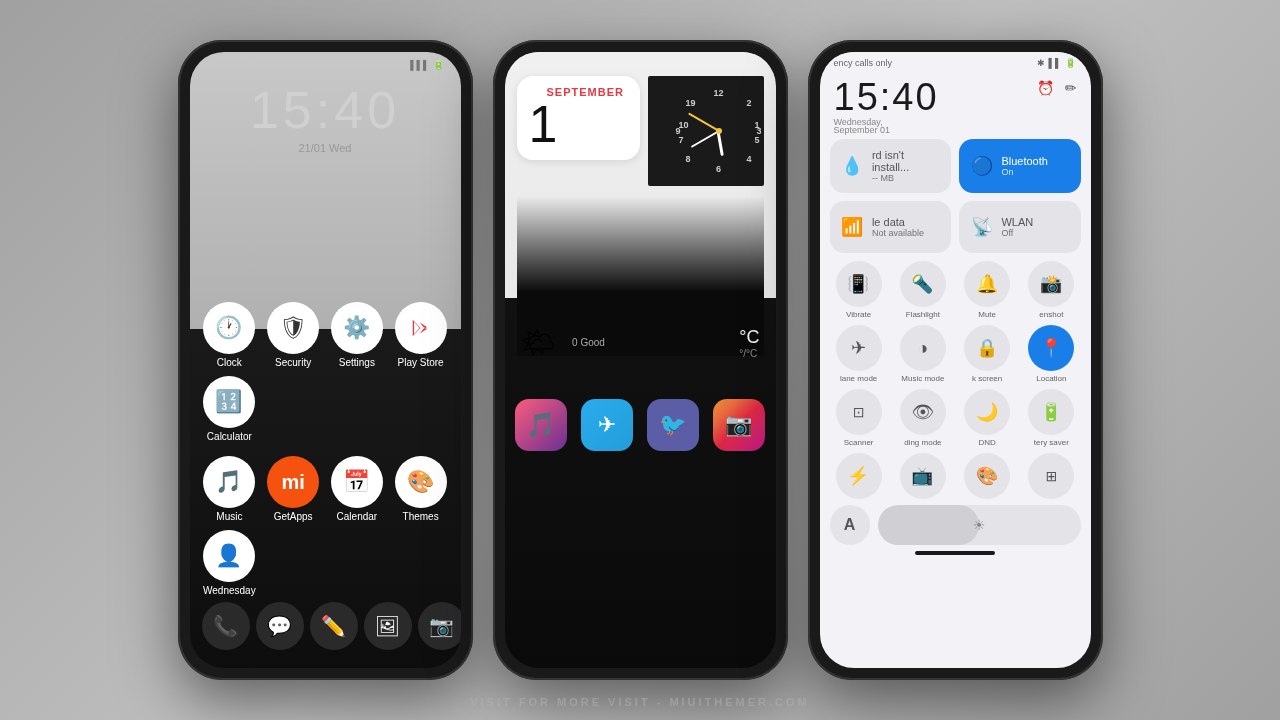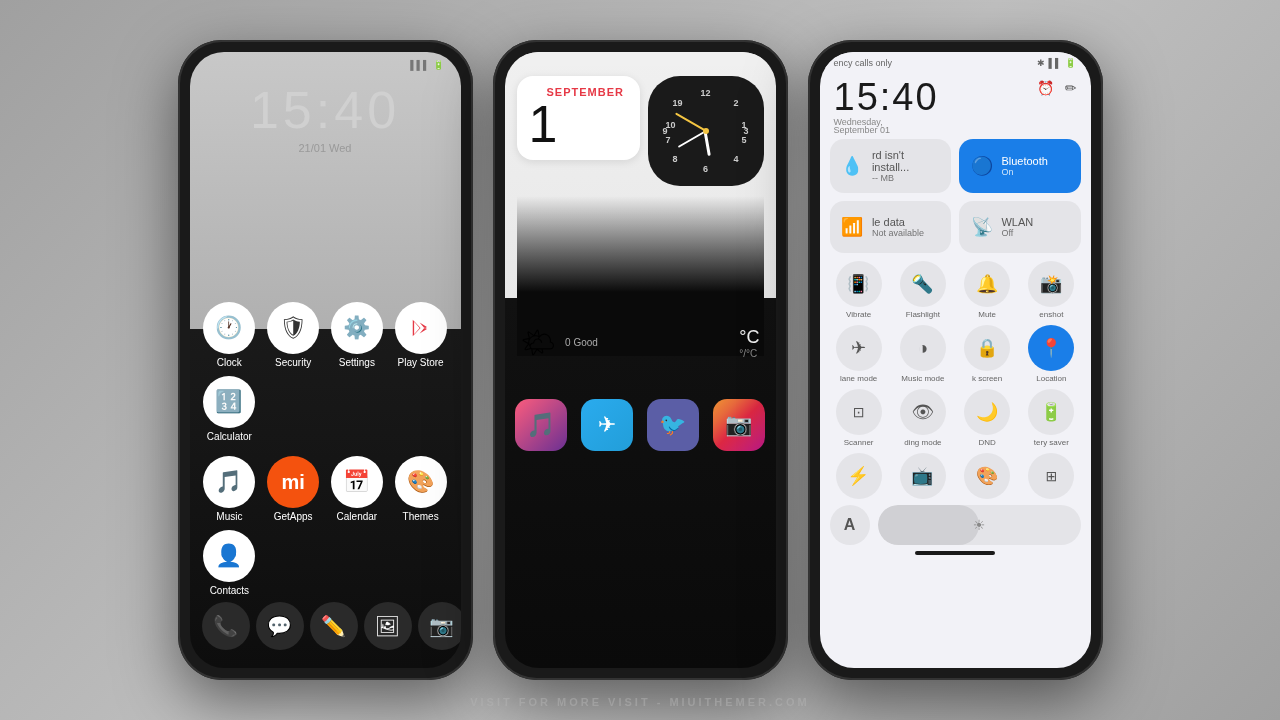--- a/index.html
+++ b/index.html
@@ -153,24 +153,24 @@
     .cal-day {
       font-size: 52px;
       font-weight: 300;
       color: #111;
       line-height: 1;
     }
     .clock-widget {
       width: 116px;
       height: 110px;
       background: #1a1a1a;
-      border-radius: 32px;
-      display: flex;
-      align-items: center;
-      justify-content: center;
+      border-radius: 2px;
+      display: flex;
+      align-items: center;
+      justify-content: flex-end;
     }
     .analog-clock {
       position: relative;
       width: 90px;
       height: 90px;
     }
     .clock-face {
       width: 90px;
       height: 90px;
       border-radius: 50%;
@@ -191,21 +191,21 @@
       border-radius: 2px;
     }
     .hour-hand { width: 2.5px; height: 25px; background: #fff; margin-left: -1.25px; transform: rotate(170deg); }
     .min-hand { width: 2px; height: 32px; background: #fff; margin-left: -1px; transform: rotate(240deg); }
     .sec-hand { width: 1.5px; height: 35px; background: #f4c542; margin-left: -0.75px; transform: rotate(300deg); }
     .clock-center { position: absolute; width: 6px; height: 6px; background: #f4c542; border-radius: 50%; top: 50%; left: 50%; transform: translate(-50%,-50%); }
 
     .weather-row {
       display: flex;
       align-items: center;
-      gap: 9px;
+      gap: 16px;
       margin-top: 8px;
       padding: 0 4px;
     }
     .weather-icon { font-size: 28px; }
     .weather-temp { font-size: 14px; color: #555; margin-left: auto; }
 
     .phone2-apps {
       display: flex;
       justify-content: center;
       gap: 14px;
@@ -416,21 +416,21 @@
       <div class="app-item">
         <div class="app-icon ic-calendar" style="background:#fff;color:#333;font-size:22px">📅</div>
         <span class="app-label">Calendar</span>
       </div>
       <div class="app-item">
         <div class="app-icon ic-themes" style="background:#fff;color:#333;font-size:22px">🎨</div>
         <span class="app-label">Themes</span>
       </div>
       <div class="app-item">
         <div class="app-icon ic-contacts" style="background:#fff;color:#333;font-size:22px">👤</div>
-        <span class="app-label">Contacts</span>
+        <span class="app-label">Wednesday</span>
       </div>
     </div>
 
     <div class="dock">
       <div class="dock-item">
         <div class="dock-icon">📞</div>
       </div>
       <div class="dock-item">
         <div class="dock-icon">💬</div>
       </div>

